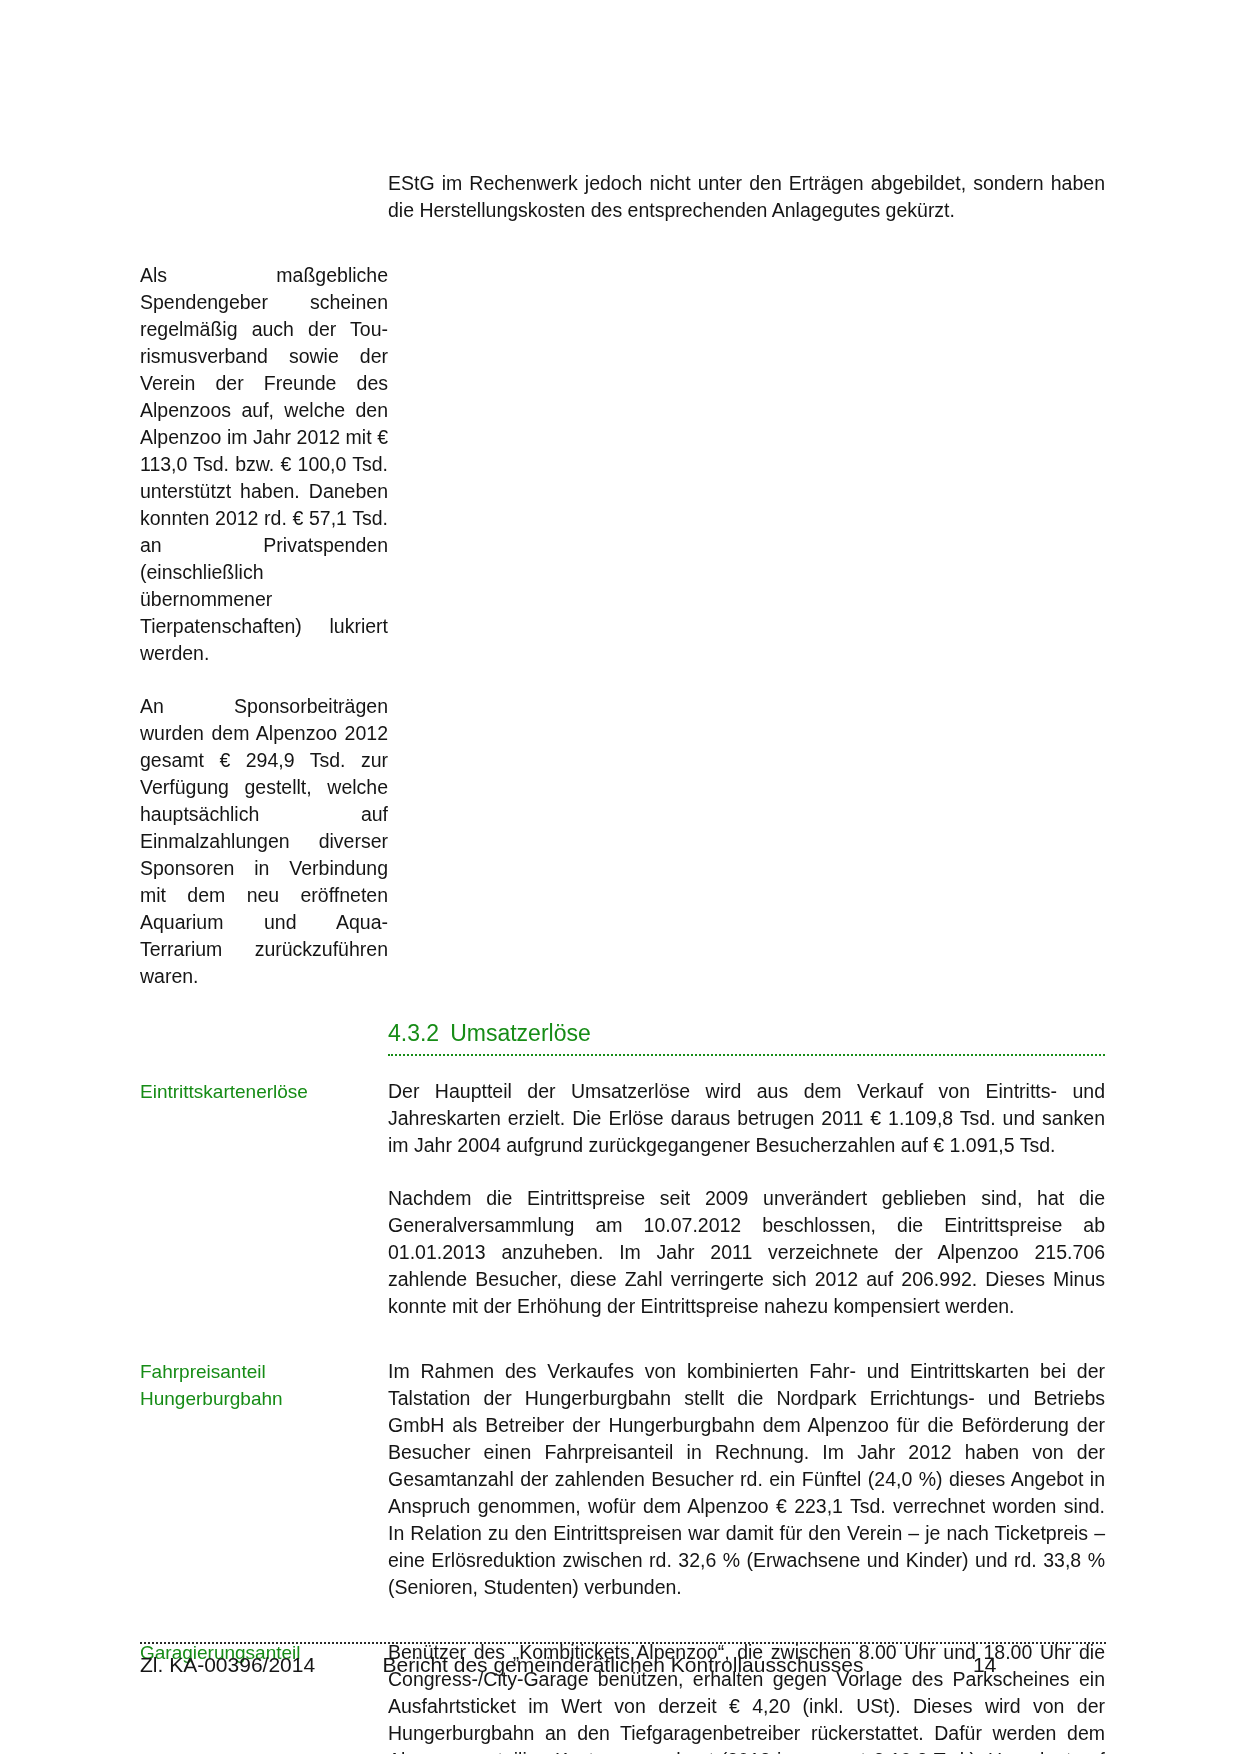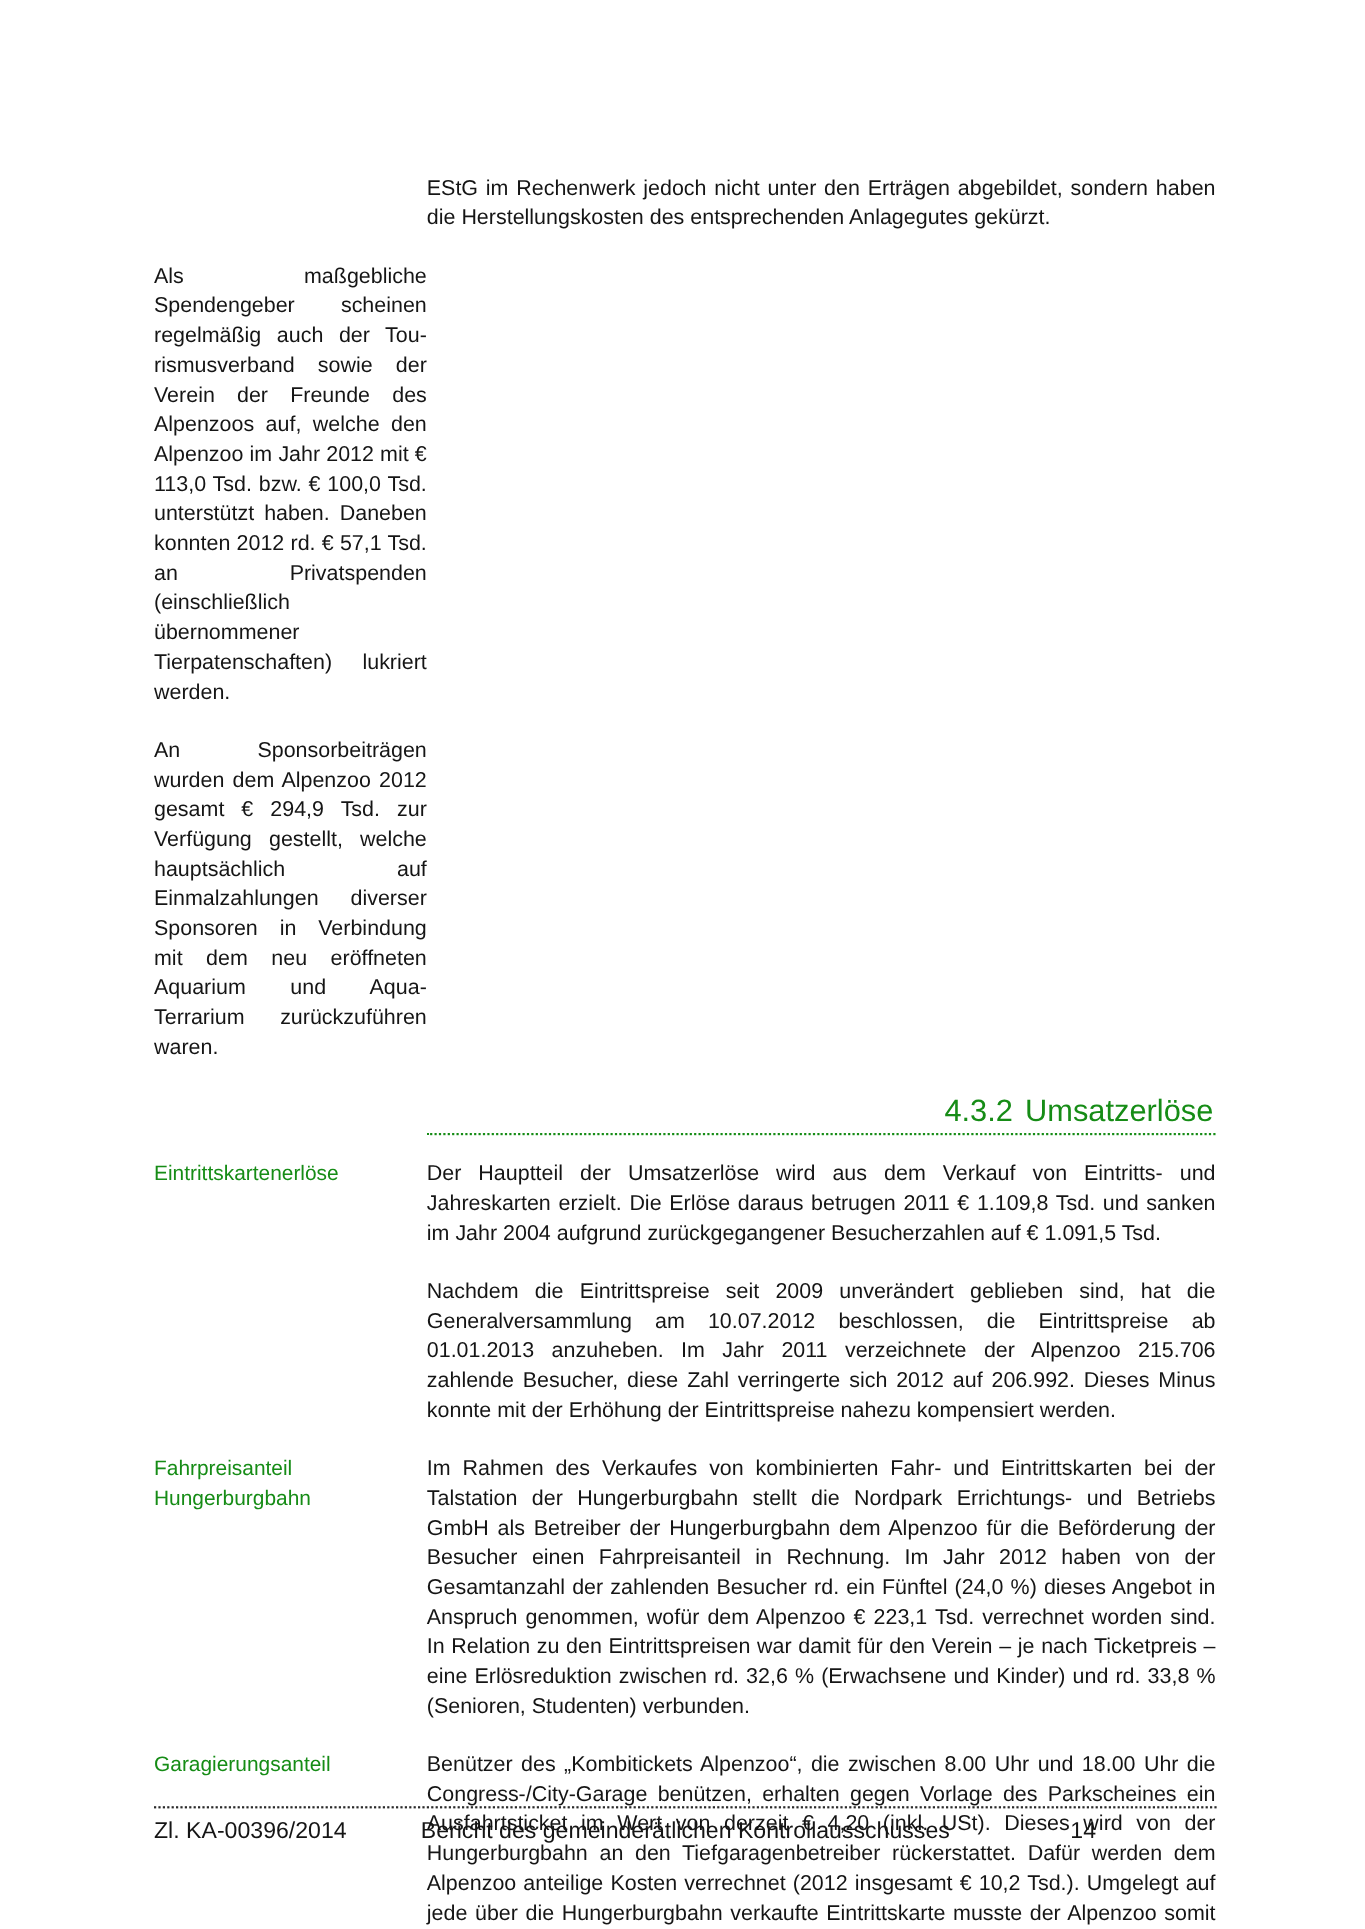--- a/index.html
+++ b/index.html
@@ -19,20 +19,21 @@
   .content {
     position: absolute;
     left: 140px;
     top: 158px;
     width: 965px;
   }
   .row {
     display: grid;
     grid-template-columns: 248px 717px;
     align-items: start;
+    margin-top: 12px;
   }
   .margin-label {
     color: var(--green);
     font-size: 19px;
     line-height: 27px;
     white-space: pre-line;
     padding-right: 24px;
   }
   .body-col p {
     margin: 0 0 26px 0;
@@ -42,22 +43,22 @@
     hyphens: manual;
     -webkit-hyphens: manual;
   }
   .heading-row {
     margin: 4px 0 22px 248px;
     width: 717px;
   }
   .section-heading {
     margin: 0;
     padding: 0 2px 7px 0;
-    text-align: right;
-    font-size: 28px;
+    text-align: left;
+    font-size: 23px;
     font-weight: normal;
     color: var(--green);
     line-height: 27px;
   }
   .section-heading .sec-num { margin-right: 11px; }
   .green-dotted-rule {
     border-bottom: 2px dotted var(--green);
     height: 0;
   }
   .footer {

